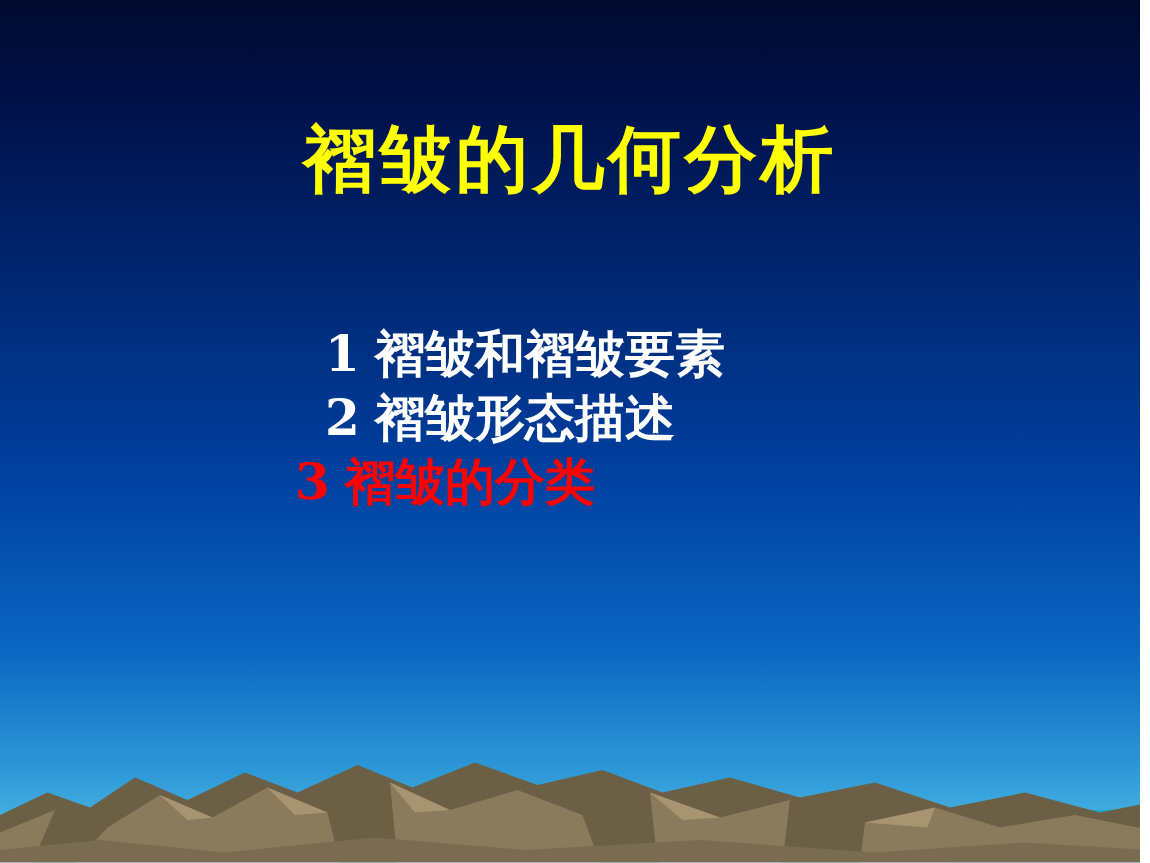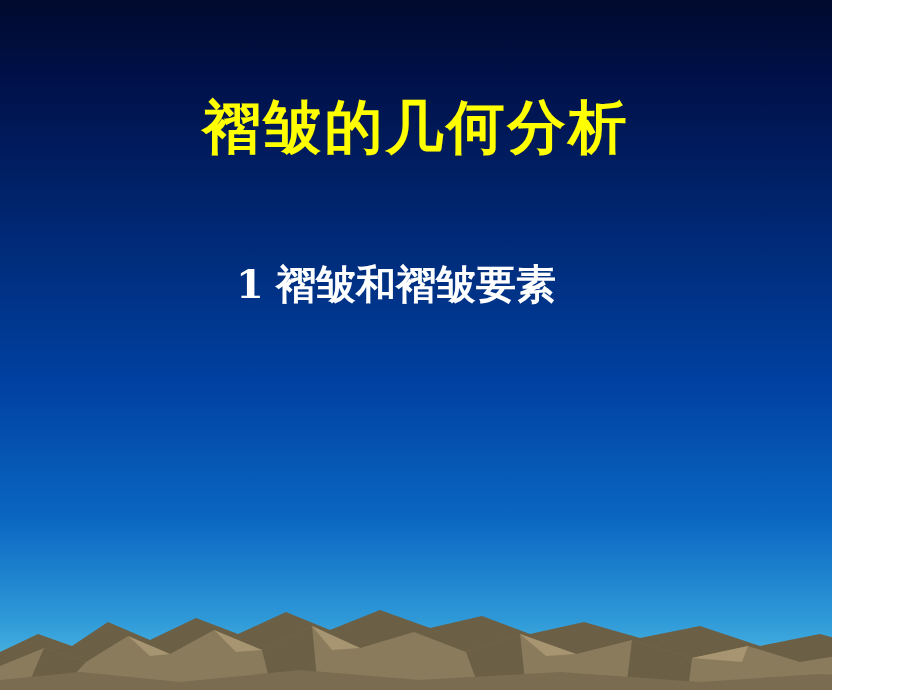--- a/index.html
+++ b/index.html
@@ -7,21 +7,21 @@
     padding: 0;
   }
   body {
     width: 920px;
     height: 690px;
     overflow: hidden;
     font-family: "DejaVu Sans", sans-serif;
   }
   .slide {
     position: relative;
-    width: 832px;
+    width: 912px;
     height: 690px;
     background: linear-gradient(to bottom,
       #000a2e 0%,
       #00114a 12%,
       #002a77 35%,
       #0040a0 55%,
       #0a66c2 75%,
       #2f9ad8 90%,
       #5fc6e8 100%);
     overflow: hidden;
@@ -59,21 +59,21 @@
     line-height: 1.28;
     white-space: nowrap;
   }
   .bullet .num {
     display: inline-block;
     min-width: 28px;
   }
   .bullet .txt {
     margin-left: 12px;
   }
-  .c-white { color: #ffffff; }
+  .c-white { color: #ffffff; margin-left: 24px; }
   .c-red   { color: #ff0000; }
 </style>
 </head>
 <body>
 
 <div class="slide">
 
   <div class="mountain-layer">
     <svg width="920" height="160" viewBox="0 0 920 160" preserveAspectRatio="none">
 
@@ -98,15 +98,21 @@
       <path fill="#7a6c50" d="M0,160 L0,150 L80,142 L180,152 L300,140 L420,150 L560,142 L700,152 L820,144 L920,150 L920,160 Z"></path>
     </svg>
   </div>
 
   <div class="title">褶皱的几何分析</div>
 
   <div class="bullets">
     <div class="bullet c-white">
       <span class="num">1</span><span class="txt">褶皱和褶皱要素</span>
     </div>
+    <div class="bullet c-white">
+      <span class="num">2</span><span class="txt">褶皱形态描述</span>
+    </div>
+    <div class="bullet c-red">
+      <span class="num">3</span><span class="txt">褶皱的分类</span>
+    </div>
   </div>
 
 </div>
 
 </body></html>

